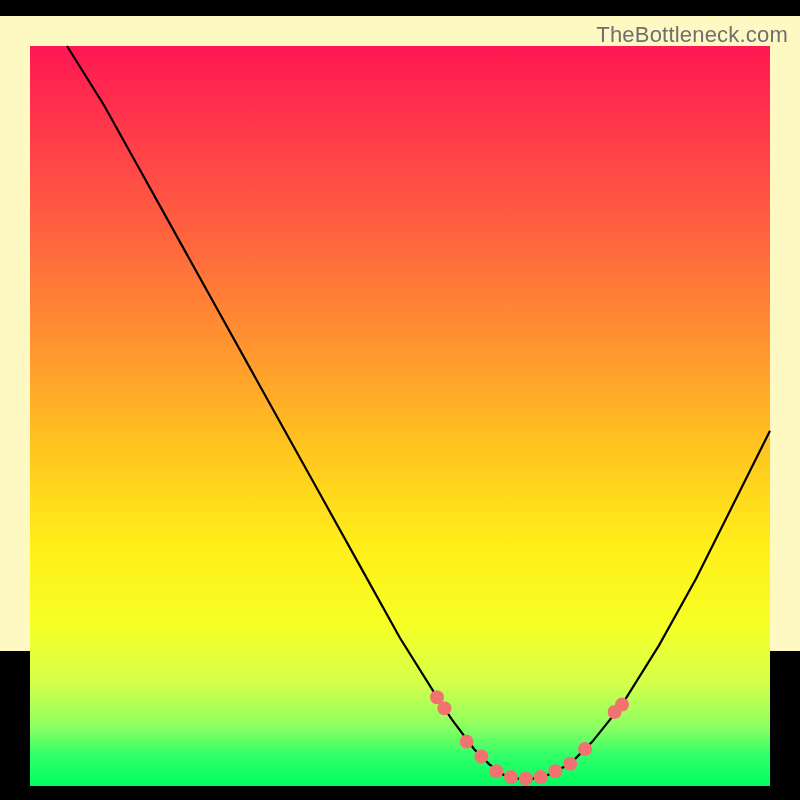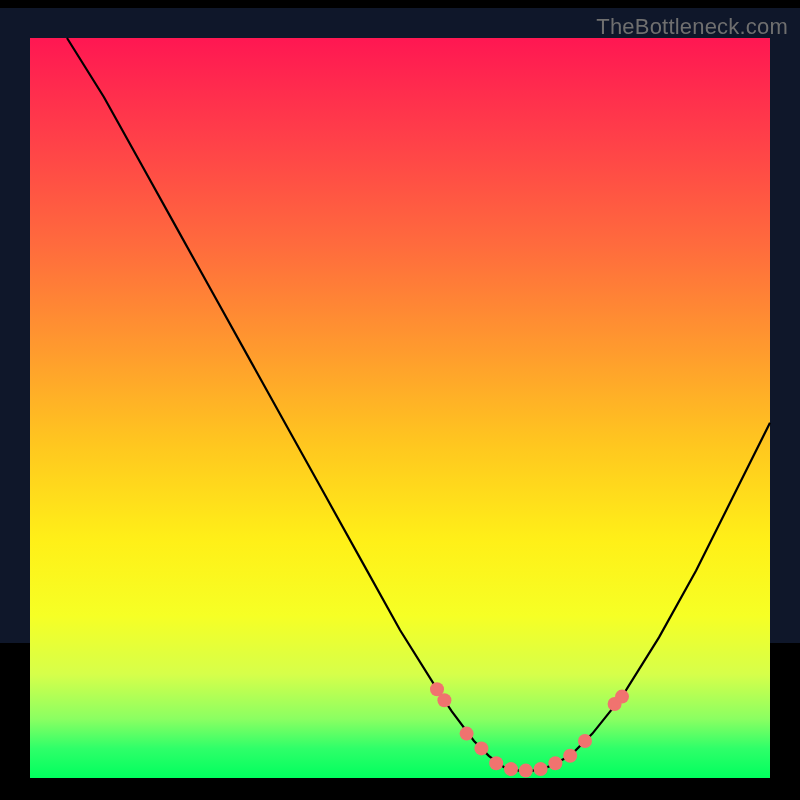--- a/index.html
+++ b/index.html
@@ -7,24 +7,24 @@
     padding: 0;
     width: 800px;
     height: 800px;
     background: #000;
     overflow: hidden;
     font-family: Arial, Helvetica, sans-serif;
   }
   .frame {
     position: absolute;
     left: 0;
-    top: 8px;
+    top: 16px;
     width: 800px;
     height: 635px;
-    background: #0f172a;
+    background: #fef9c3;
   }
   .plot {
     position: absolute;
     left: 30px;
     top: 30px;
     width: 740px;
     height: 740px;
     background: linear-gradient(to bottom,
       #ff1752 0%,
       #ff3b4a 12%,

